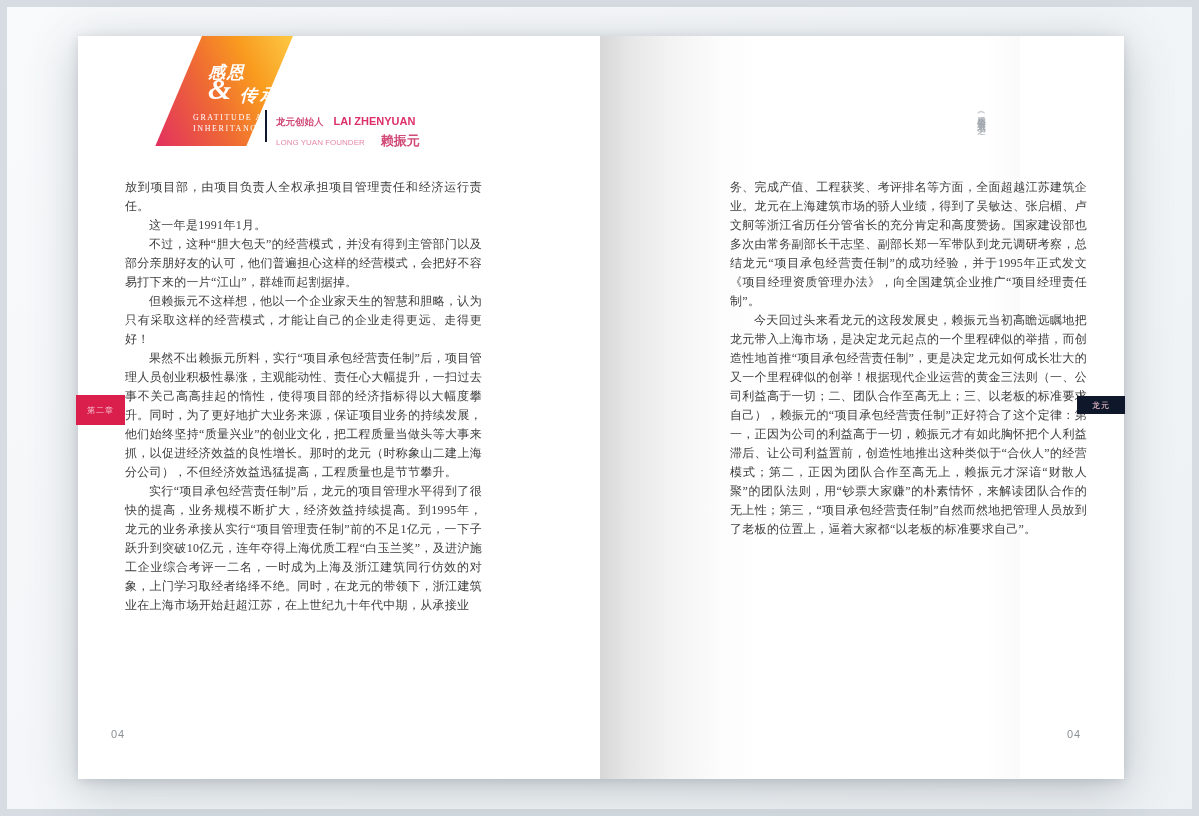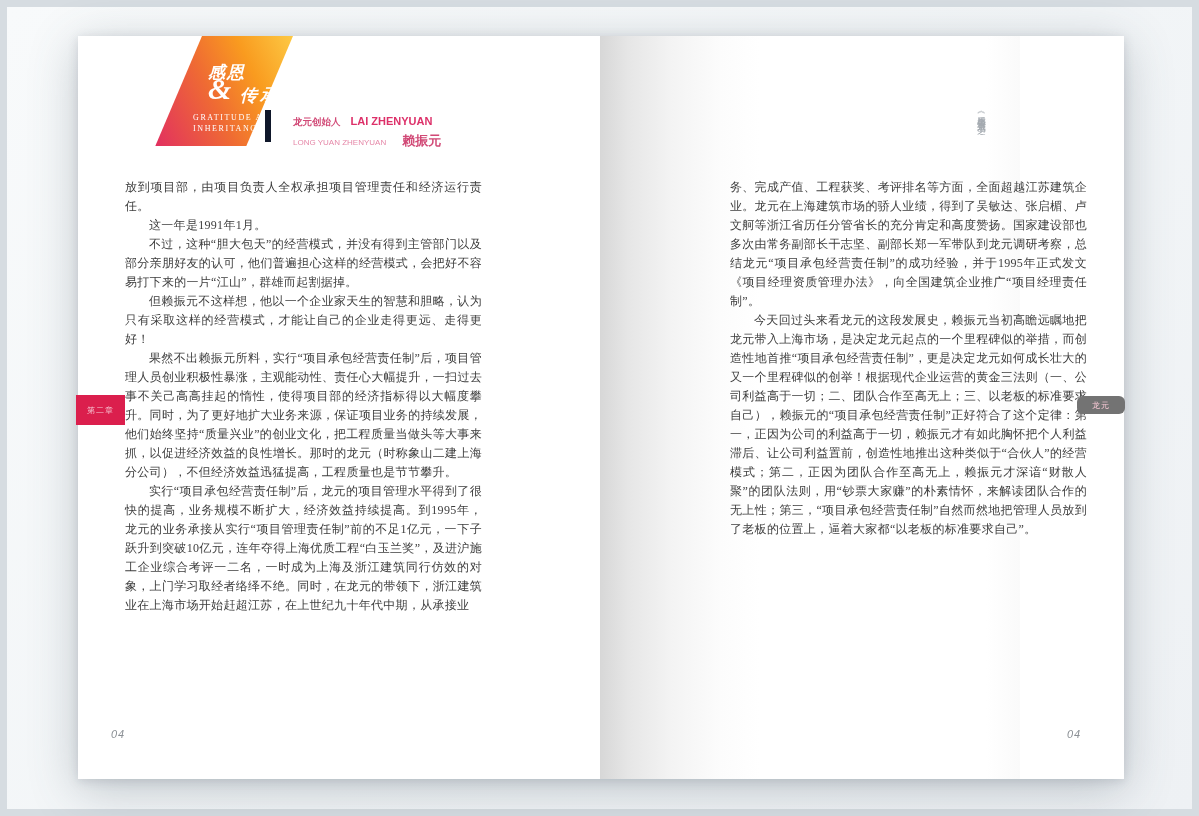--- a/index.html
+++ b/index.html
@@ -65,22 +65,22 @@
   .logo-en {
     position: absolute; left: -9px; top: 76px;
     font-size: 8px; line-height: 11px; letter-spacing: 1.6px;
     font-family: "Liberation Serif", serif;
     white-space: nowrap;
   }
 
   
   .founder {
     position: absolute; left: 187px; top: 74px;
-    padding-left: 22px;
-    border-left: 6px solid #0f172a;
+    padding-left: 9px;
+    border-left: 2px solid #0f172a;
     height: 32px;
   }
   .founder-line { white-space: nowrap; }
   .founder-line1 { margin-top: 1px; }
   .founder-zh-label { font-size: 9.5px; font-weight: bold; color: #d14976; }
   .founder-en-name  { font-size: 11px;  font-weight: bold; color: #dd3069; font-family: "Liberation Sans", sans-serif; margin-left: 6px; }
   .founder-en-label { font-size: 8px; color: #e588a8; font-family: "Liberation Sans", sans-serif; }
   .founder-zh-name  { font-size: 13px; font-weight: bold; color: #d14976; margin-left: 12px; }
   .founder-line2 { margin-top: 2px; }
 
@@ -107,41 +107,40 @@
     width: 49px; height: 30px;
     background: #db1f4d;
     color: #f6c8d4;
     font-size: 8px; letter-spacing: 1px;
     display: flex; align-items: center; justify-content: center;
   }
   .brand-tab {
     position: absolute;
     right: -1px; top: 360px;
     width: 48px; height: 18px;
-    background: #737373;
+    background: #0f172a;
     color: #f6c8d4;
     font-size: 8px; letter-spacing: 1px;
-    display: flex; align-items: center; justify-content: center; border-radius: 6px;
+    display: flex; align-items: center; justify-content: center;
   }
   .series-vertical {
     position: absolute;
     right: 32px; top: 72px;
     writing-mode: vertical-rl;
     font-size: 8.5px;
     letter-spacing: 1px;
     color: #a4aab0;
   }
   .page-num {
     position: absolute;
     top: 692px;
     font-size: 11px;
     color: #8b9095;
     letter-spacing: 1px;
     font-family: "Liberation Sans", sans-serif;
-    font-style: italic;
   }
   .page-num-left  { left: 33px; }
   .page-num-right { left: 467px; }
 </style>
 </head>
 <body>
 
 <div class="stage">
   <div class="book">
 
@@ -158,21 +157,21 @@
           </div>
         </div>
       </div>
 
       <div class="founder">
         <div class="founder-line founder-line1">
           <span class="founder-zh-label">龙元创始人</span>
           <span class="founder-en-name">LAI ZHENYUAN</span>
         </div>
         <div class="founder-line founder-line2">
-          <span class="founder-en-label">LONG YUAN ZHENYUAN</span>
+          <span class="founder-en-label">LONG YUAN FOUNDER</span>
           <span class="founder-zh-name">赖振元</span>
         </div>
       </div>
 
       <div class="text-col text-col-left">
         <p class="para cont">放到项目部，由项目负责人全权承担项目管理责任和经济运行责任。</p>
         <p class="para">这一年是1991年1月。</p>
         <p class="para">不过，这种“胆大包天”的经营模式，并没有得到主管部门以及部分亲朋好友的认可，他们普遍担心这样的经营模式，会把好不容易打下来的一片“江山”，群雄而起割据掉。</p>
         <p class="para">但赖振元不这样想，他以一个企业家天生的智慧和胆略，认为只有采取这样的经营模式，才能让自己的企业走得更远、走得更好！</p>
         <p class="para">果然不出赖振元所料，实行“项目承包经营责任制”后，项目管理人员创业积极性暴涨，主观能动性、责任心大幅提升，一扫过去事不关己高高挂起的惰性，使得项目部的经济指标得以大幅度攀升。同时，为了更好地扩大业务来源，保证项目业务的持续发展，他们始终坚持“质量兴业”的创业文化，把工程质量当做头等大事来抓，以促进经济效益的良性增长。那时的龙元（时称象山二建上海分公司），不但经济效益迅猛提高，工程质量也是节节攀升。</p>

